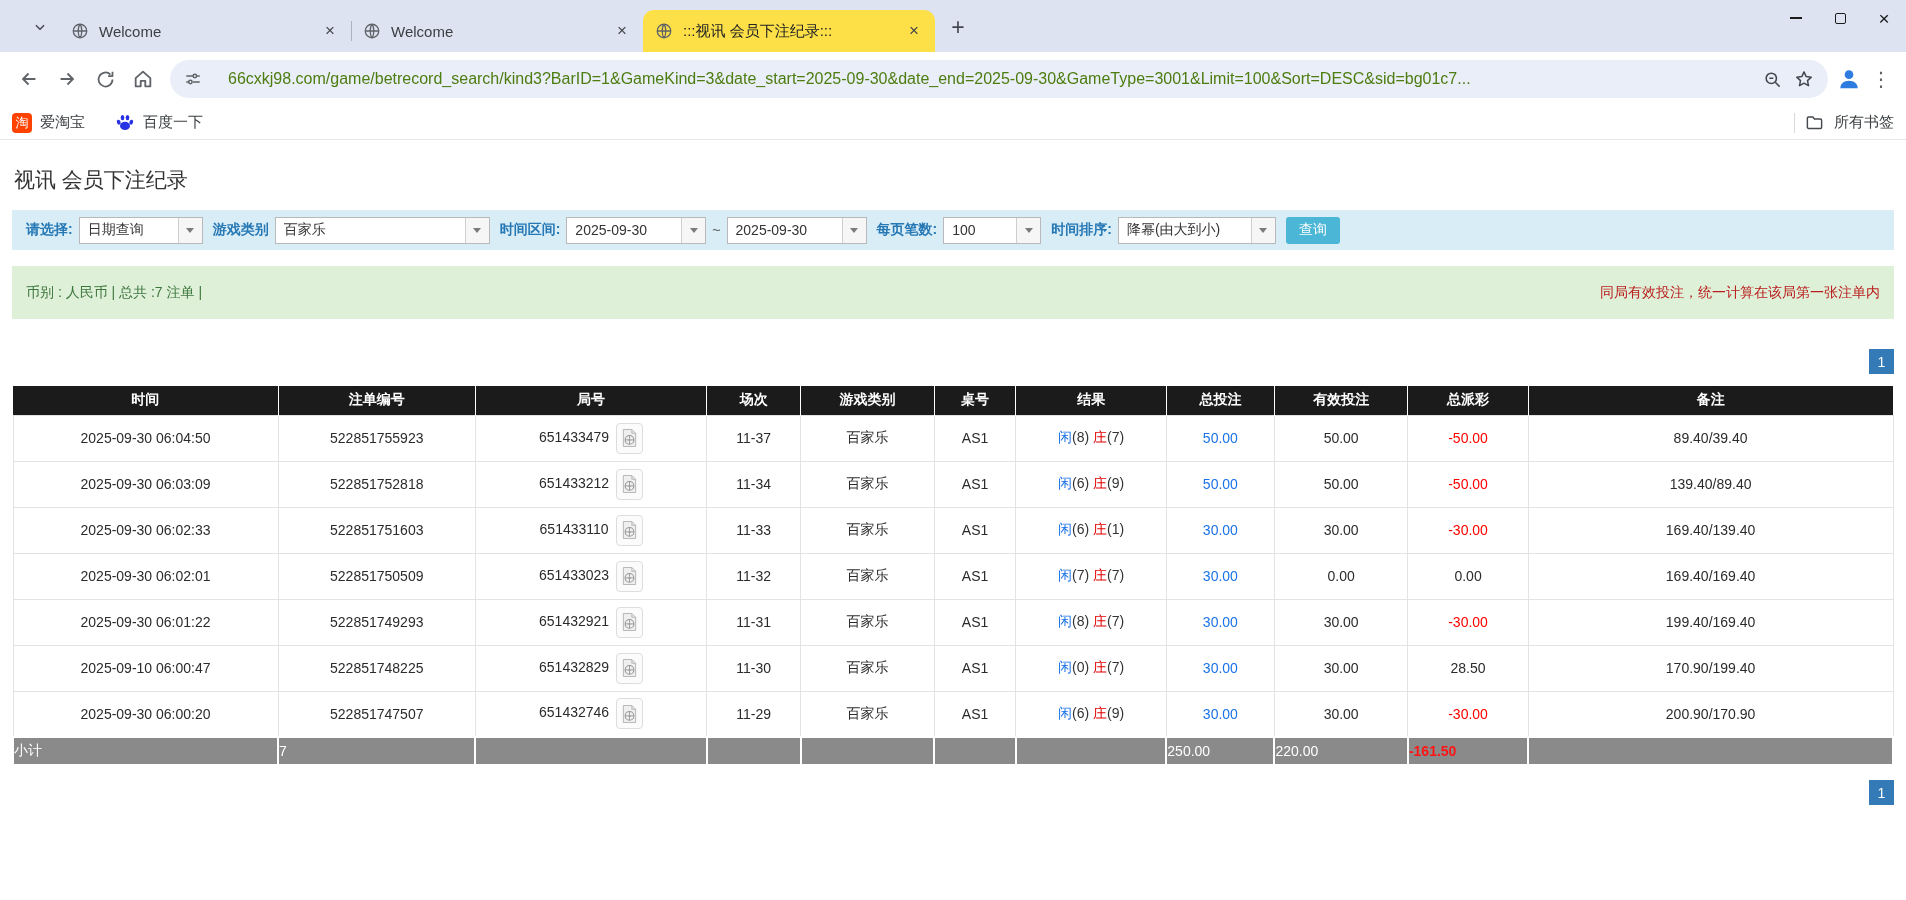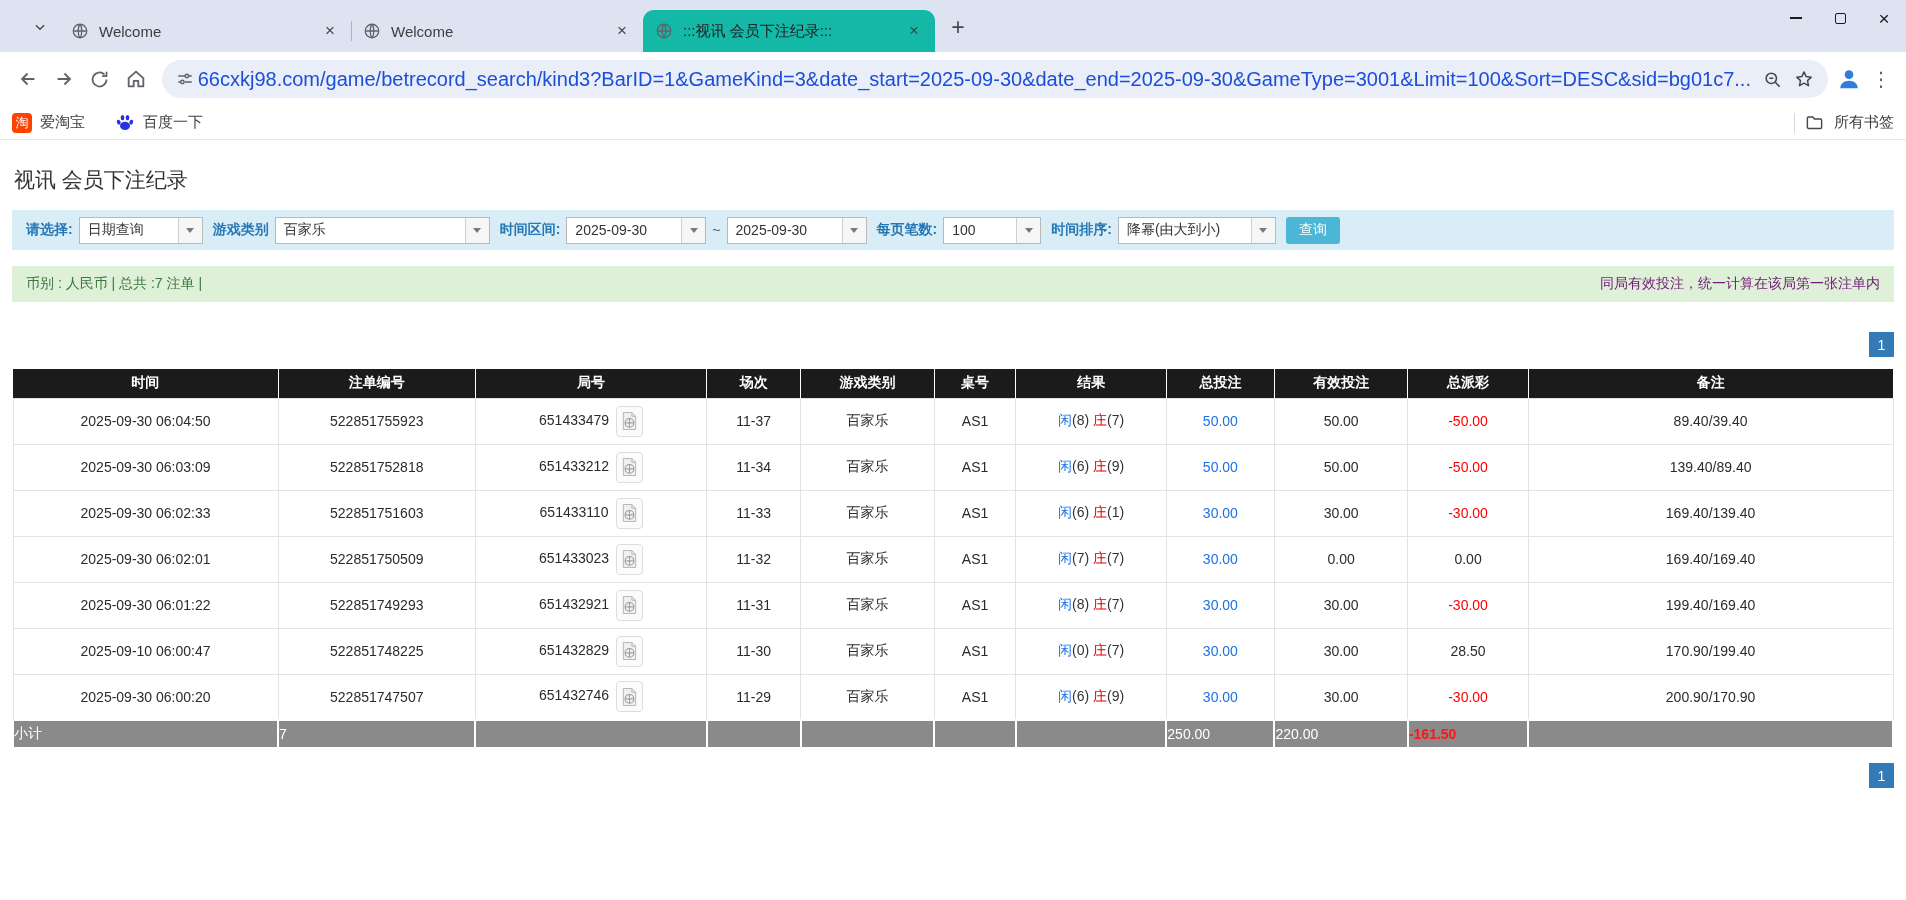--- a/index.html
+++ b/index.html
@@ -4,34 +4,34 @@
 <style>
   * { margin:0; padding:0; box-sizing:border-box; }
   html,body { width:1906px; height:900px; overflow:hidden; background:#fff;
     font-family:"Liberation Sans","DejaVu Sans",sans-serif; }
 
   
   .tabstrip { height:52px; background:#dee3f2; display:flex; align-items:flex-end; position:relative;padding-left:13px; }
   .tab-search-btn { width:34px; height:34px; margin:0 2px 8px 10px; display:flex; align-items:center; justify-content:center; color:#42474f; }
   .tab { width:292px; height:42px; border-radius:11px 11px 0 0; display:flex; align-items:center; padding:0 10px 0 12px; color:#3c4043; font-size:15px; position:relative; }
   .tab.inactive .sep { position:absolute; right:-1px; top:11px; width:1px; height:20px; background:#aab2c4; }
-  .tab.active { background:#14b8a6; color:#202124; }
+  .tab.active { background:#fde047; color:#202124; }
   .tab-title { flex:1; margin-left:10px; white-space:nowrap; overflow:hidden; text-overflow:clip; }
   .tab-close { width:22px; height:22px; border-radius:50%; display:flex; align-items:center; justify-content:center; font-size:17px; color:#45494e; cursor:default; }
   .new-tab-btn { width:30px; height:30px; margin:0 0 10px 8px; display:flex; align-items:center; justify-content:center; font-size:23px; color:#42474f; }
   .win-controls { position:absolute; right:0; top:0; height:36px; display:flex; }
   .win-btn { width:44px; height:36px; display:flex; align-items:center; justify-content:center; color:#1b1b1b; }
   .min-glyph { width:12px; height:1.6px; background:#1b1b1b; }
   .max-glyph { width:11px; height:11px; border:1.6px solid #1b1b1b; border-radius:2px; }
   .close-glyph { font-size:19px; line-height:1; }
 
   .toolbar { height:54px; background:#fff; display:flex; align-items:center; padding:0 10px; }
   .nav-btn { width:38px; height:38px; display:flex; align-items:center; justify-content:center; }
   .omnibox { flex:1; height:38px; background:#e9eef9; border-radius:19px; display:flex; align-items:center; padding:0 14px; margin:0 8px; }
-  .url-text { flex:1; font-size:20px; color:#1d4ed8; white-space:nowrap; overflow:hidden; margin-left:4px; }
+  .url-text { flex:1; font-size:16px; color:#4d7c0f; white-space:nowrap; overflow:hidden; margin-left:26px; }
   .omni-ico { margin-left:12px; display:flex; align-items:center; }
   .toolbar-right { display:flex; align-items:center; gap:4px; }
   .menu-dots { font-size:20px; color:#5f6368; width:30px; text-align:center; }
 
   .bookmarks { height:34px; background:#fff; display:flex; align-items:center; padding:0 12px; font-size:15px; color:#3c4043; border-bottom:1px solid #e4e6eb; }
   .bm-item { display:flex; align-items:center; gap:8px; margin-right:30px; }
   .taobao-ico { width:20px; height:20px; background:#ff4200; border-radius:4px; color:#fff; font-size:13px; display:flex; align-items:center; justify-content:center; }
   .bm-right { margin-left:auto; display:flex; align-items:center; gap:10px; }
   .bm-divider { width:1px; height:20px; background:#d7d9dd; }
 
@@ -43,23 +43,23 @@
   .flabel { color:#2678b5; font-weight:bold; font-size:14px; margin:0 6px 0 10px; white-space:nowrap; }
   .flabel.first { margin-left:4px; }
   .select { background:#fff; border:1px solid #b9b9b9; height:27px; display:flex; align-items:stretch; }
   .select .txt { padding:0 8px; font-size:14px; color:#333; display:flex; align-items:center; flex:1; white-space:nowrap; overflow:hidden; }
   .select .arrow-box { width:24px; border-left:1px solid #cfcfcf; background:#f6f6f6; display:flex; align-items:center; justify-content:center; }
   .caret { width:0; height:0; border-left:4px solid transparent; border-right:4px solid transparent; border-top:5px solid #7a7a7a; }
   .w130{width:124px}.w215{width:215px}.w140{width:140px}.w90{width:98px}.w158{width:158px}
   .tilde { color:#555; margin:0 6px; font-size:14px; }
   .search-btn { background:#4cb6d6; color:#fff; border:none; border-radius:3px; height:27px; padding:0 13px; font-size:14px; margin-left:10px; cursor:default; }
 
-  .info-bar { background:#dff0d8; height:36px; margin-top:16px; display:flex; align-items:center; justify-content:space-between; padding:0 14px; font-size:14px; }
+  .info-bar { background:#dff0d8; height:53px; margin-top:16px; display:flex; align-items:center; justify-content:space-between; padding:0 14px; font-size:14px; }
   .info-left { color:#3c763d; }
-  .info-right { color:#701a75; }
+  .info-right { color:#b91c1c; }
 
   .pager { display:flex; justify-content:flex-end; }
   .pager.top { margin:30px 0 12px; }
   .pager.bottom { margin:14px 0 0; }
   .page-box { width:25px; height:25px; background:#337ab7; color:#fff; display:flex; align-items:center; justify-content:center; font-size:14px; cursor:default; }
 
   table { width:100%; border-collapse:collapse; table-layout:fixed; }
   thead th { background:#1b1b1b; color:#fff; font-size:14px; font-weight:bold; height:29px; border-right:1px solid #fff; overflow:hidden; }
   thead th:last-child { border-right:none; }
   tbody td { height:46px; border:1px solid #e3e3e3; text-align:center; font-size:14px; color:#2b2b2b; overflow:hidden; }

